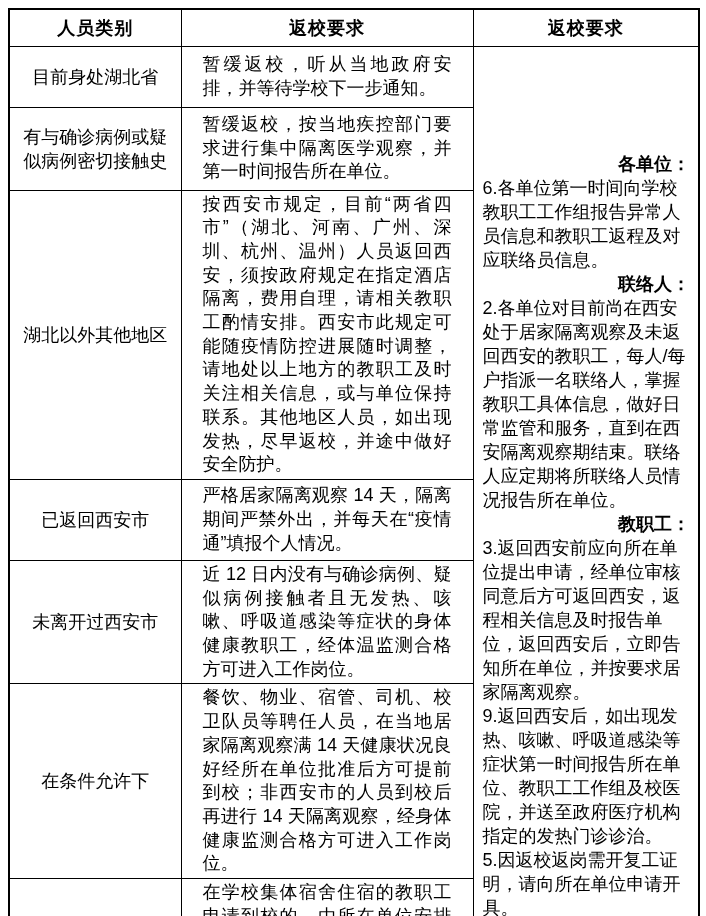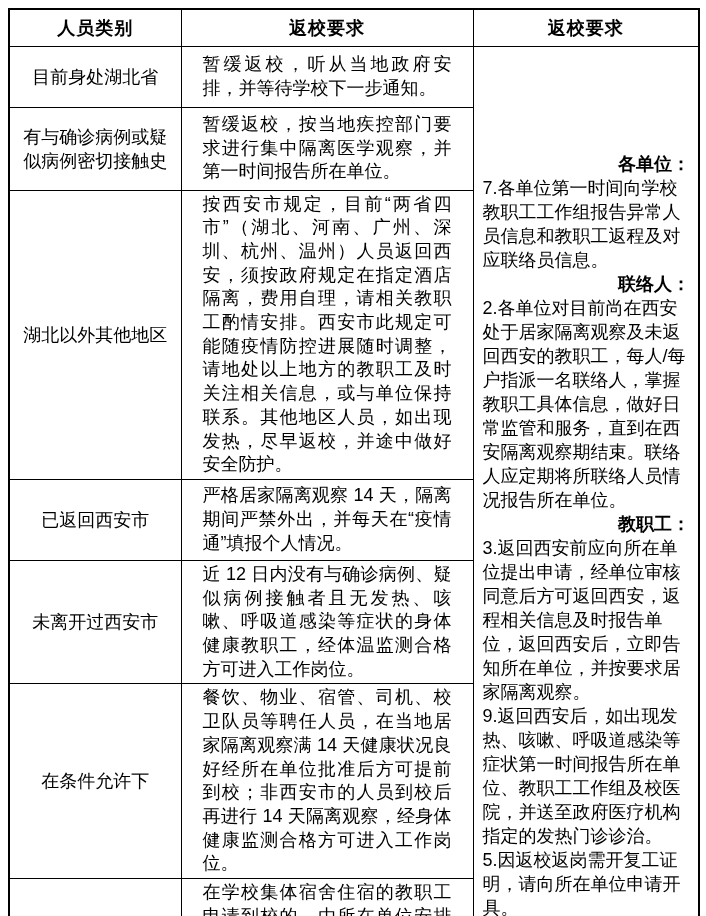--- a/index.html
+++ b/index.html
@@ -76,21 +76,21 @@
       <th>返校要求</th>
     </tr>
   </thead>
   <tbody>
     <tr class="r1">
       <td class="cat">目前身处湖北省</td>
       <td class="req">暂缓返校，听从当地政府安排，并等待学校下一步通知。</td>
       <td class="report" rowspan="7">
         <div>
           <div class="section-label">各单位：</div>
-          <div>7.各单位第一时间向学校教职工工作组报告异常人员信息和教职工返程及对应联络员信息。</div>
+          <div>6.各单位第一时间向学校教职工工作组报告异常人员信息和教职工返程及对应联络员信息。</div>
         </div>
         <div>
           <div class="section-label">联络人：</div>
           <div>2.各单位对目前尚在西安处于居家隔离观察及未返回西安的教职工，每人/每户指派一名联络人，掌握教职工具体信息，做好日常监管和服务，直到在西安隔离观察期结束。联络人应定期将所联络人员情况报告所在单位。</div>
         </div>
         <div>
           <div class="section-label">教职工：</div>
           <div>3.返回西安前应向所在单位提出申请，经单位审核同意后方可返回西安，返程相关信息及时报告单位，返回西安后，立即告知所在单位，并按要求居家隔离观察。</div>
           <div>9.返回西安后，如出现发热、咳嗽、呼吸道感染等症状第一时间报告所在单位、教职工工作组及校医院，并送至政府医疗机构指定的发热门诊诊治。</div>
           <div>5.因返校返岗需开复工证明，请向所在单位申请开具。</div>

